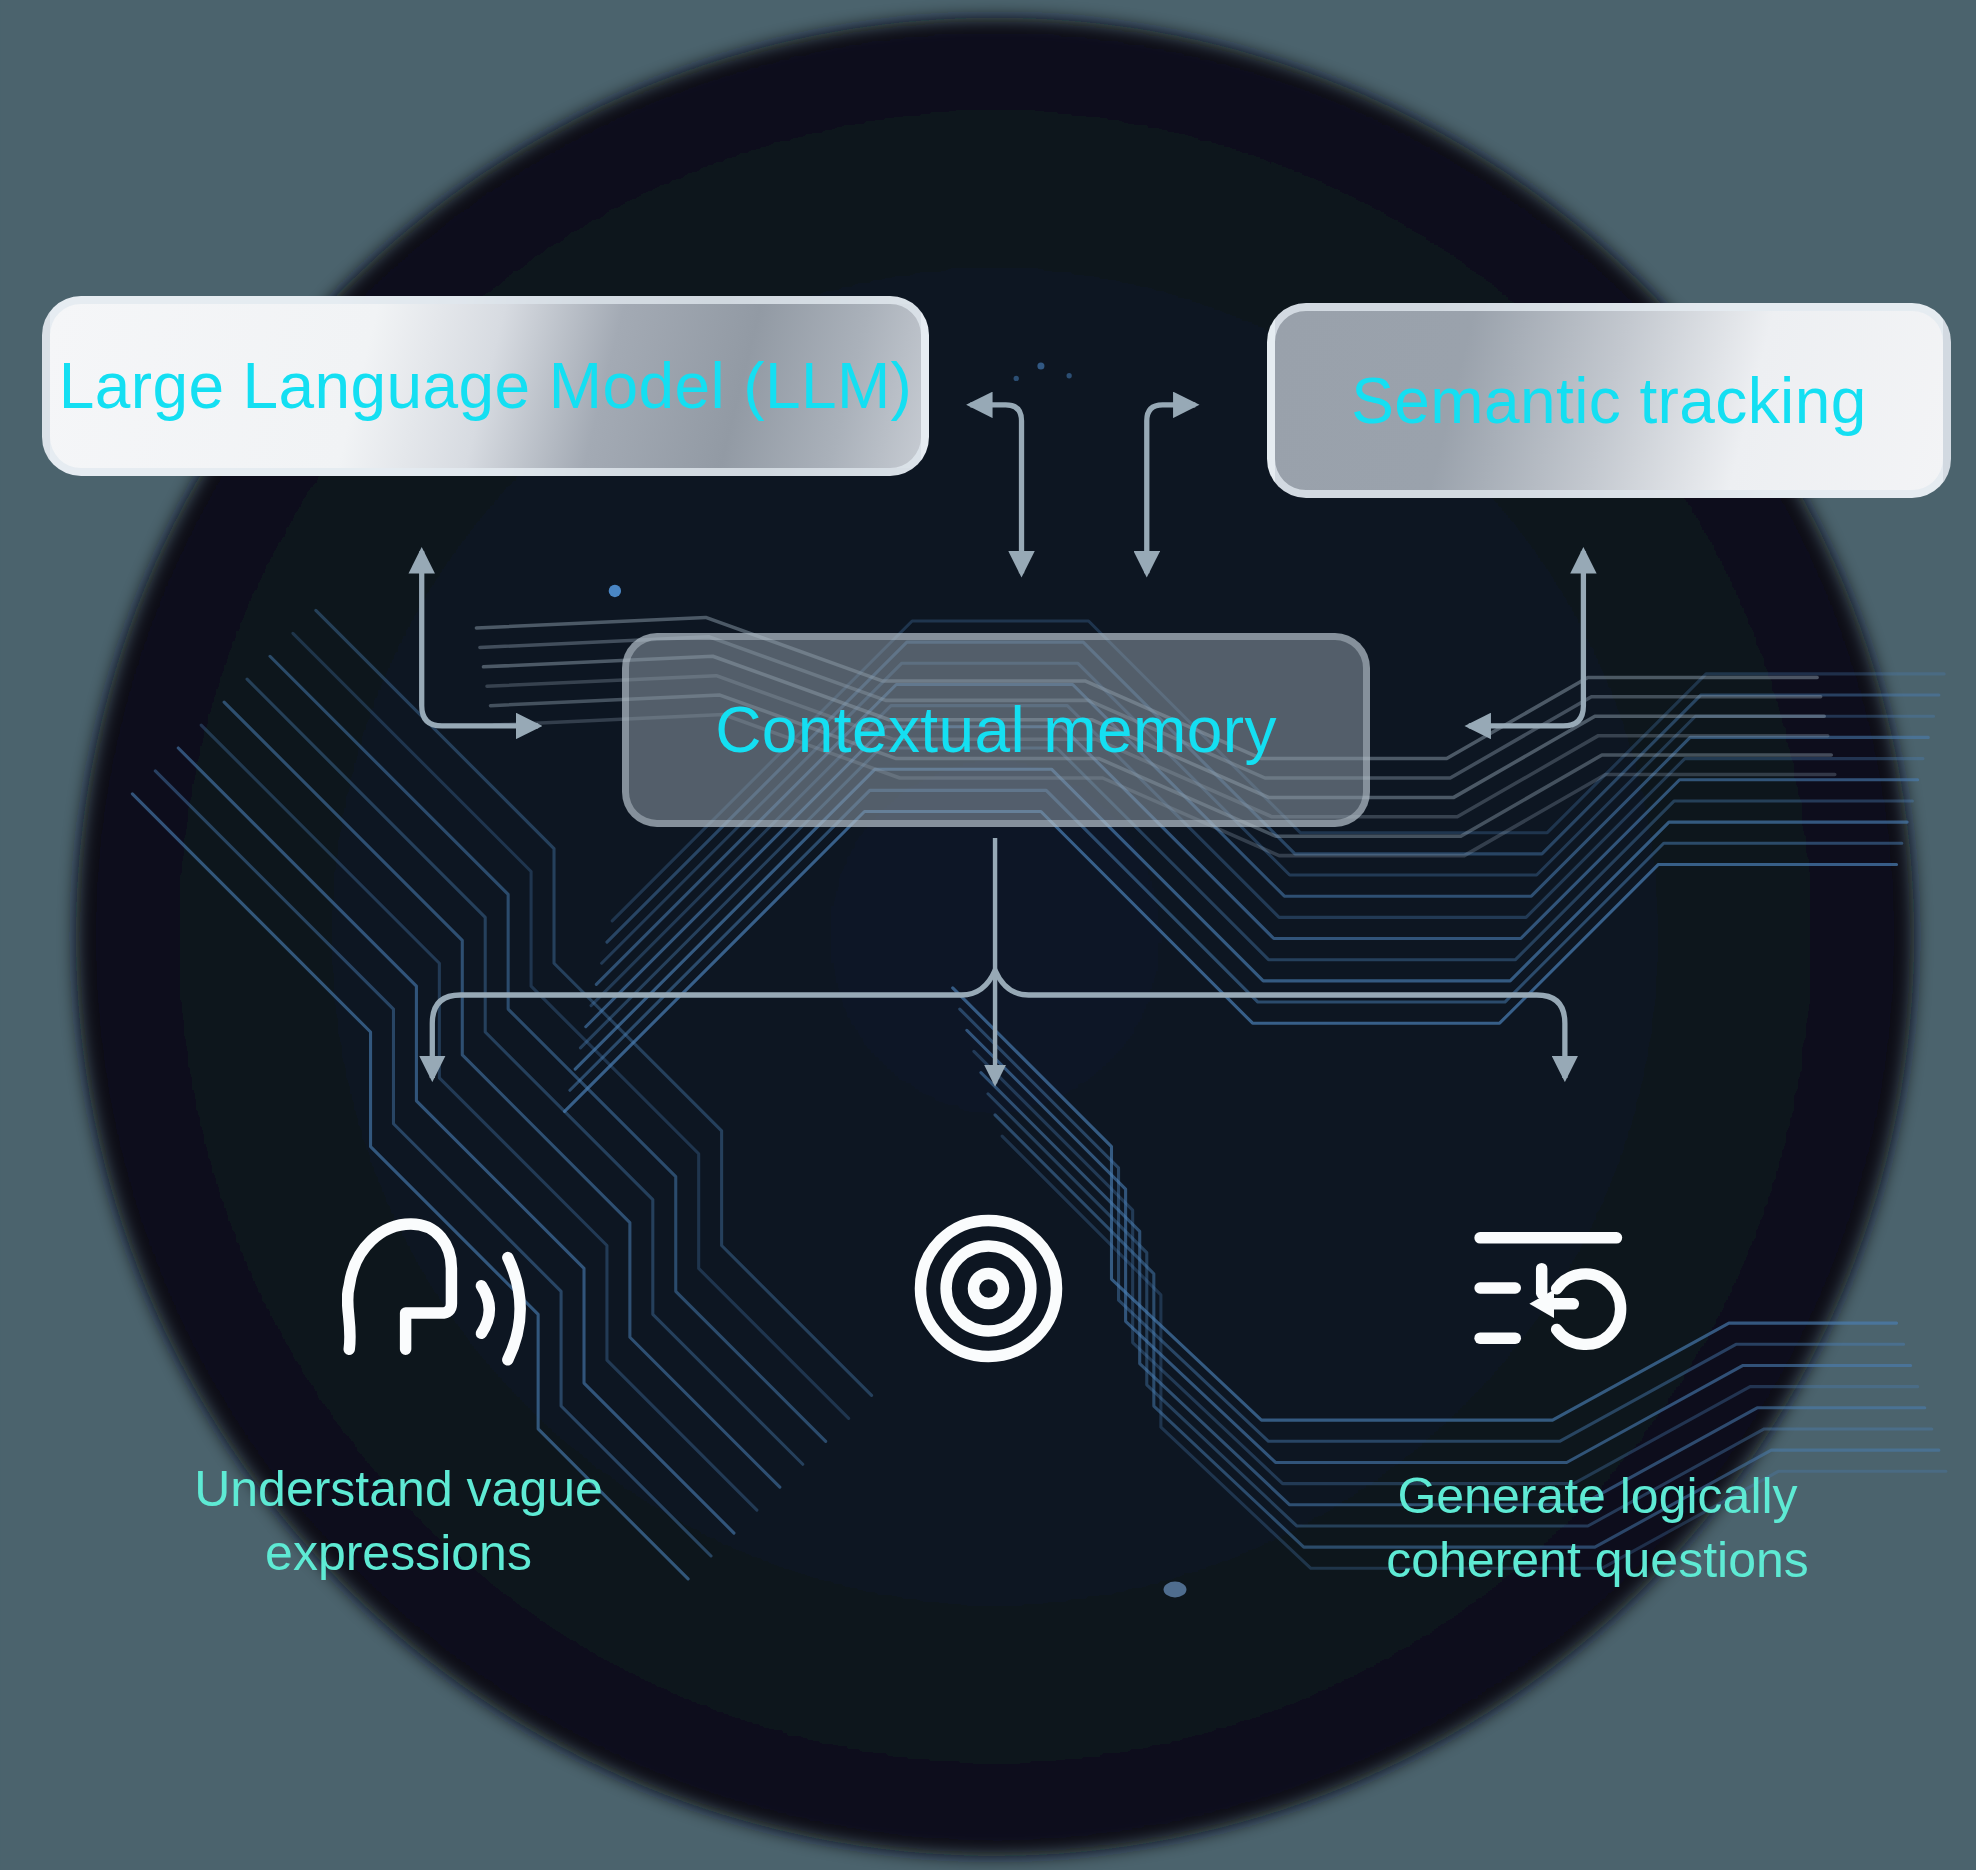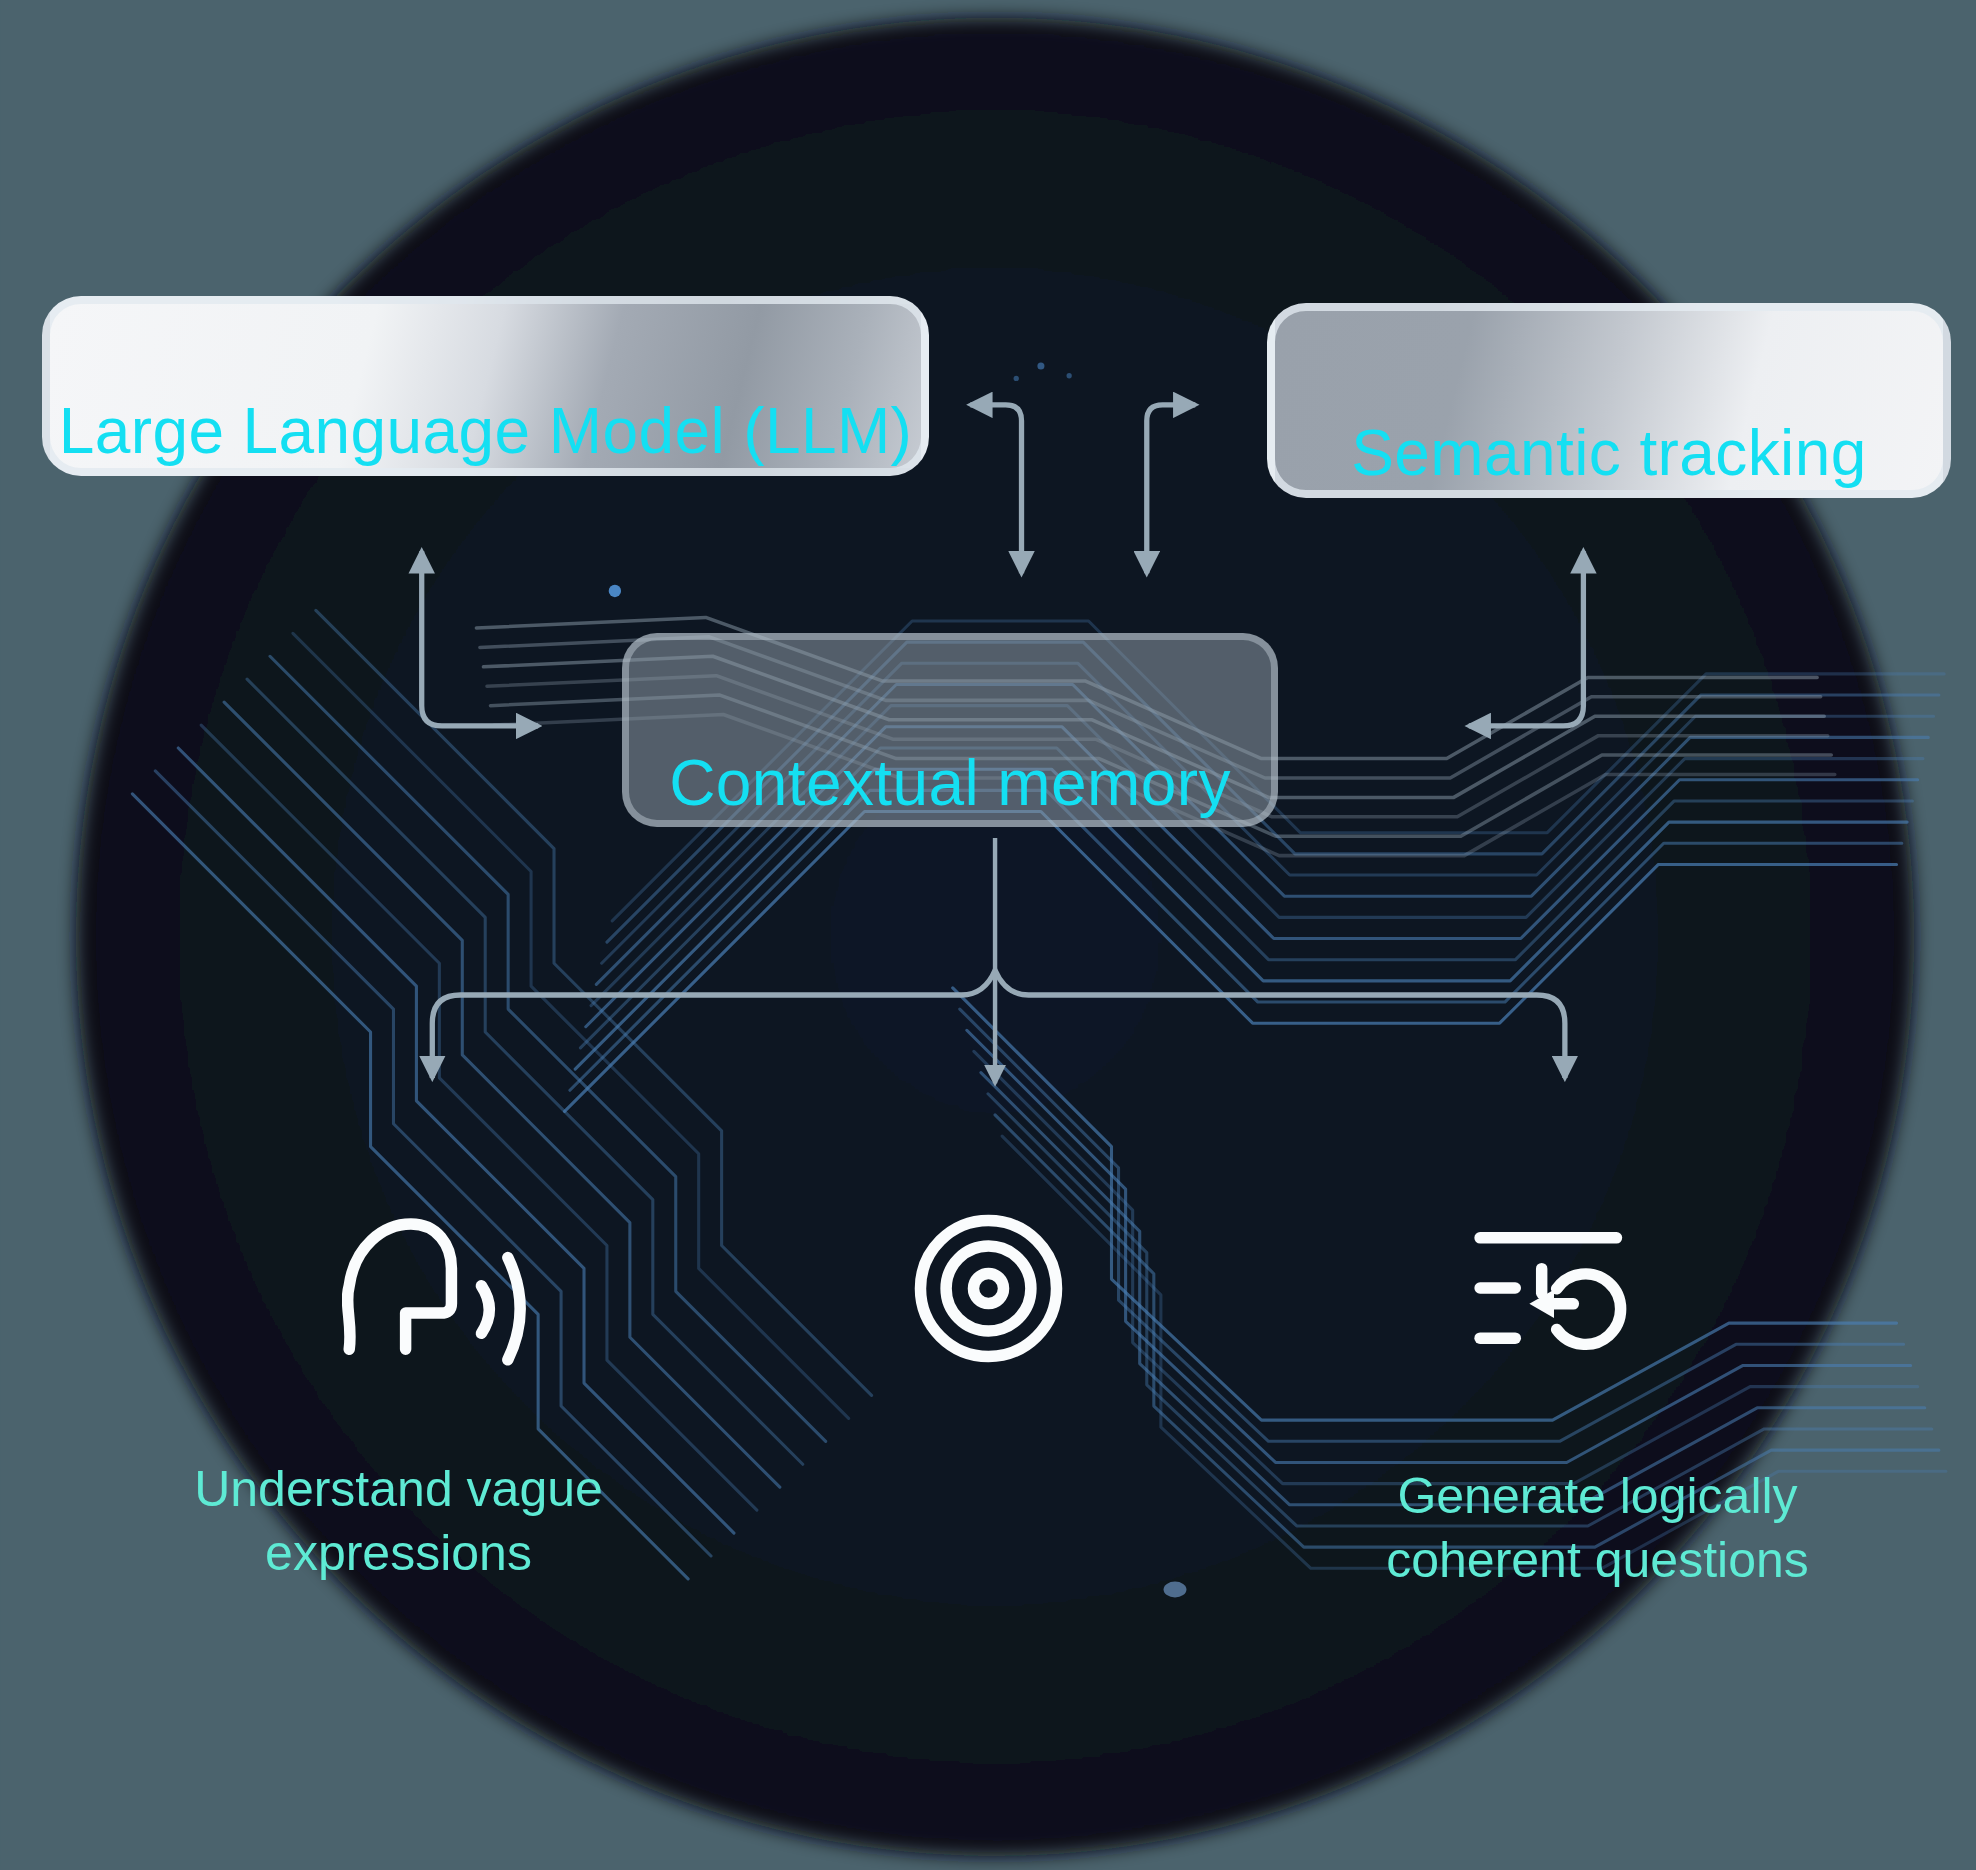--- a/index.html
+++ b/index.html
@@ -2,36 +2,36 @@
 <html style="font-size:14px"><head>
 <meta charset="utf-8">
 <style>
   html,body{margin:0;padding:0;background:#4B636D;}
   .stage{
     position:relative;width:1976px;height:1870px;overflow:hidden;
     font-family:"Liberation Sans","DejaVu Sans",sans-serif;
   }
   .stage svg.bg{position:absolute;left:0;top:0;}
   .node{
-    position:absolute;display:flex;align-items:flex-end;justify-content:center;
+    position:absolute;display:flex;align-items:center;justify-content:center;
     border-radius:39px;box-sizing:border-box;text-align:center;
     font-size:64px;letter-spacing:0.4px;color:#14DFF2;
   }
   .node-llm{
     left:42px;top:296px;width:887px;height:180px;
     border:8.8px solid rgba(226,233,239,0.78);
     background:linear-gradient(104deg,#f5f6f8 0%,#f1f3f5 36%,#d7dbe1 50%,#a3aab4 63%,#929aa4 78%,#aab1ba 90%,#c6cbd2 100%);
   }
   .node-semantic{
     left:1267px;top:303px;width:684px;height:195px;
     border:8.8px solid rgba(226,233,239,0.78);
     background:linear-gradient(104deg,#99a1ab 0%,#9aa2ac 28%,#c3c8cf 50%,#edeff2 70%,#f3f4f6 100%);
   }
   .node-memory{
-    left:622px;top:633px;width:656px;height:194px;border-radius:35px;
+    left:622px;top:633px;width:748px;height:194px;border-radius:35px;
     border:7px solid rgba(203,214,223,0.42);
     background:rgba(142,154,166,0.55);
   }
   .feature-label{
     position:absolute;width:565px;top:1457px;text-align:center;
     font-size:50px;line-height:1.28;color:#5eead4;white-space:pre-line;
   }
   .fl-1{left:116px;}
   .fl-2{left:710px;}
   .fl-3{left:1315px;margin-top:7px;}

